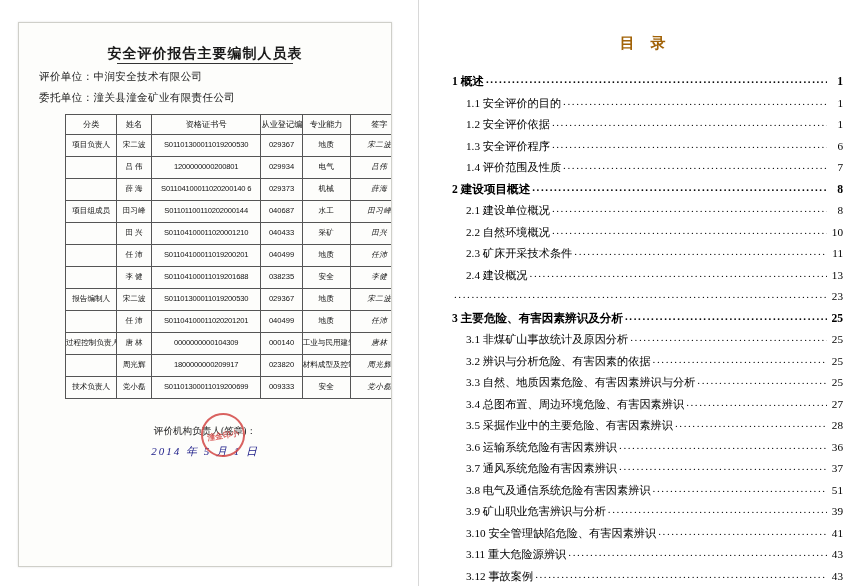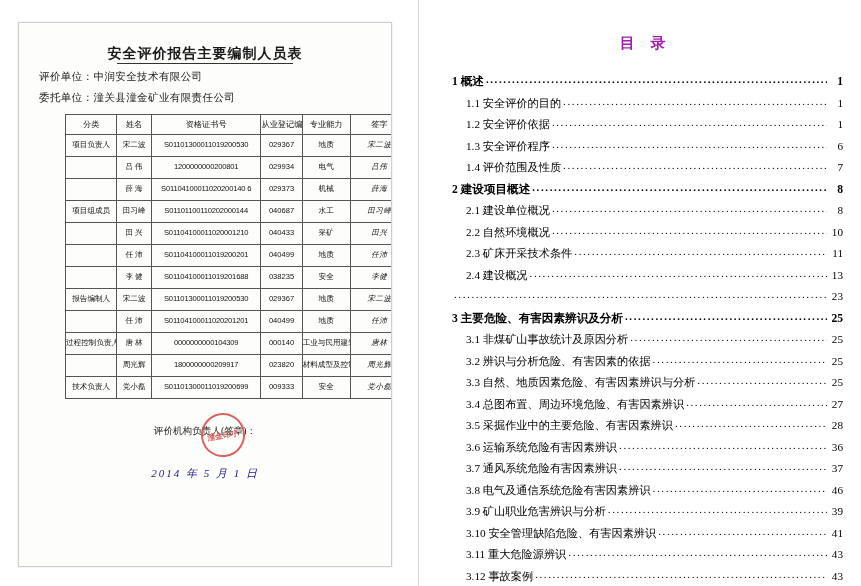--- a/index.html
+++ b/index.html
@@ -123,21 +123,21 @@
     line-height: 1.1;
   }
   .footer-sign {
     margin-top: 26px;
     text-align: center;
     font-size: 9.6px;
     color: #1a1a1a;
     position: relative;
   }
   .footer-date {
-    margin-top: 28px;
+    margin-top: 6px;
     text-align: center;
     font-size: 11px;
     color: #20208a;
     font-style: italic;
     letter-spacing: 2px;
   }
   .seal {
     position: absolute;
     left: 168px;
     top: -12px;
@@ -168,21 +168,21 @@
     left: 430px; top: 0;
     width: 431px; height: 586px;
     background: #ffffff;
   }
   .toc-title {
     text-align: center;
     font-size: 15px;
     font-weight: bold;
     letter-spacing: 6px;
     margin-top: 34px;
-    color: #a21caf;
+    color: #a16207;
     font-family: Liberation Serif, serif;
   }
   .toc-list {
     margin: 18px 18px 0 22px;
   }
   .toc-row {
     display: flex;
     align-items: baseline;
     font-size: 11.2px;
     line-height: 21.5px;
@@ -450,21 +450,21 @@
           <span class="toc-page">36</span>
         </div>
         <div class="toc-row lvl2">
           <span class="toc-label">3.7 通风系统危险有害因素辨识</span>
           <span class="toc-dots">.........................................................................................</span>
           <span class="toc-page">37</span>
         </div>
         <div class="toc-row lvl2">
           <span class="toc-label">3.8 电气及通信系统危险有害因素辨识</span>
           <span class="toc-dots">.........................................................................................</span>
-          <span class="toc-page">46</span>
+          <span class="toc-page">51</span>
         </div>
         <div class="toc-row lvl2">
           <span class="toc-label">3.9 矿山职业危害辨识与分析</span>
           <span class="toc-dots">.........................................................................................</span>
           <span class="toc-page">39</span>
         </div>
         <div class="toc-row lvl2">
           <span class="toc-label">3.10 安全管理缺陷危险、有害因素辨识</span>
           <span class="toc-dots">.........................................................................................</span>
           <span class="toc-page">41</span>

